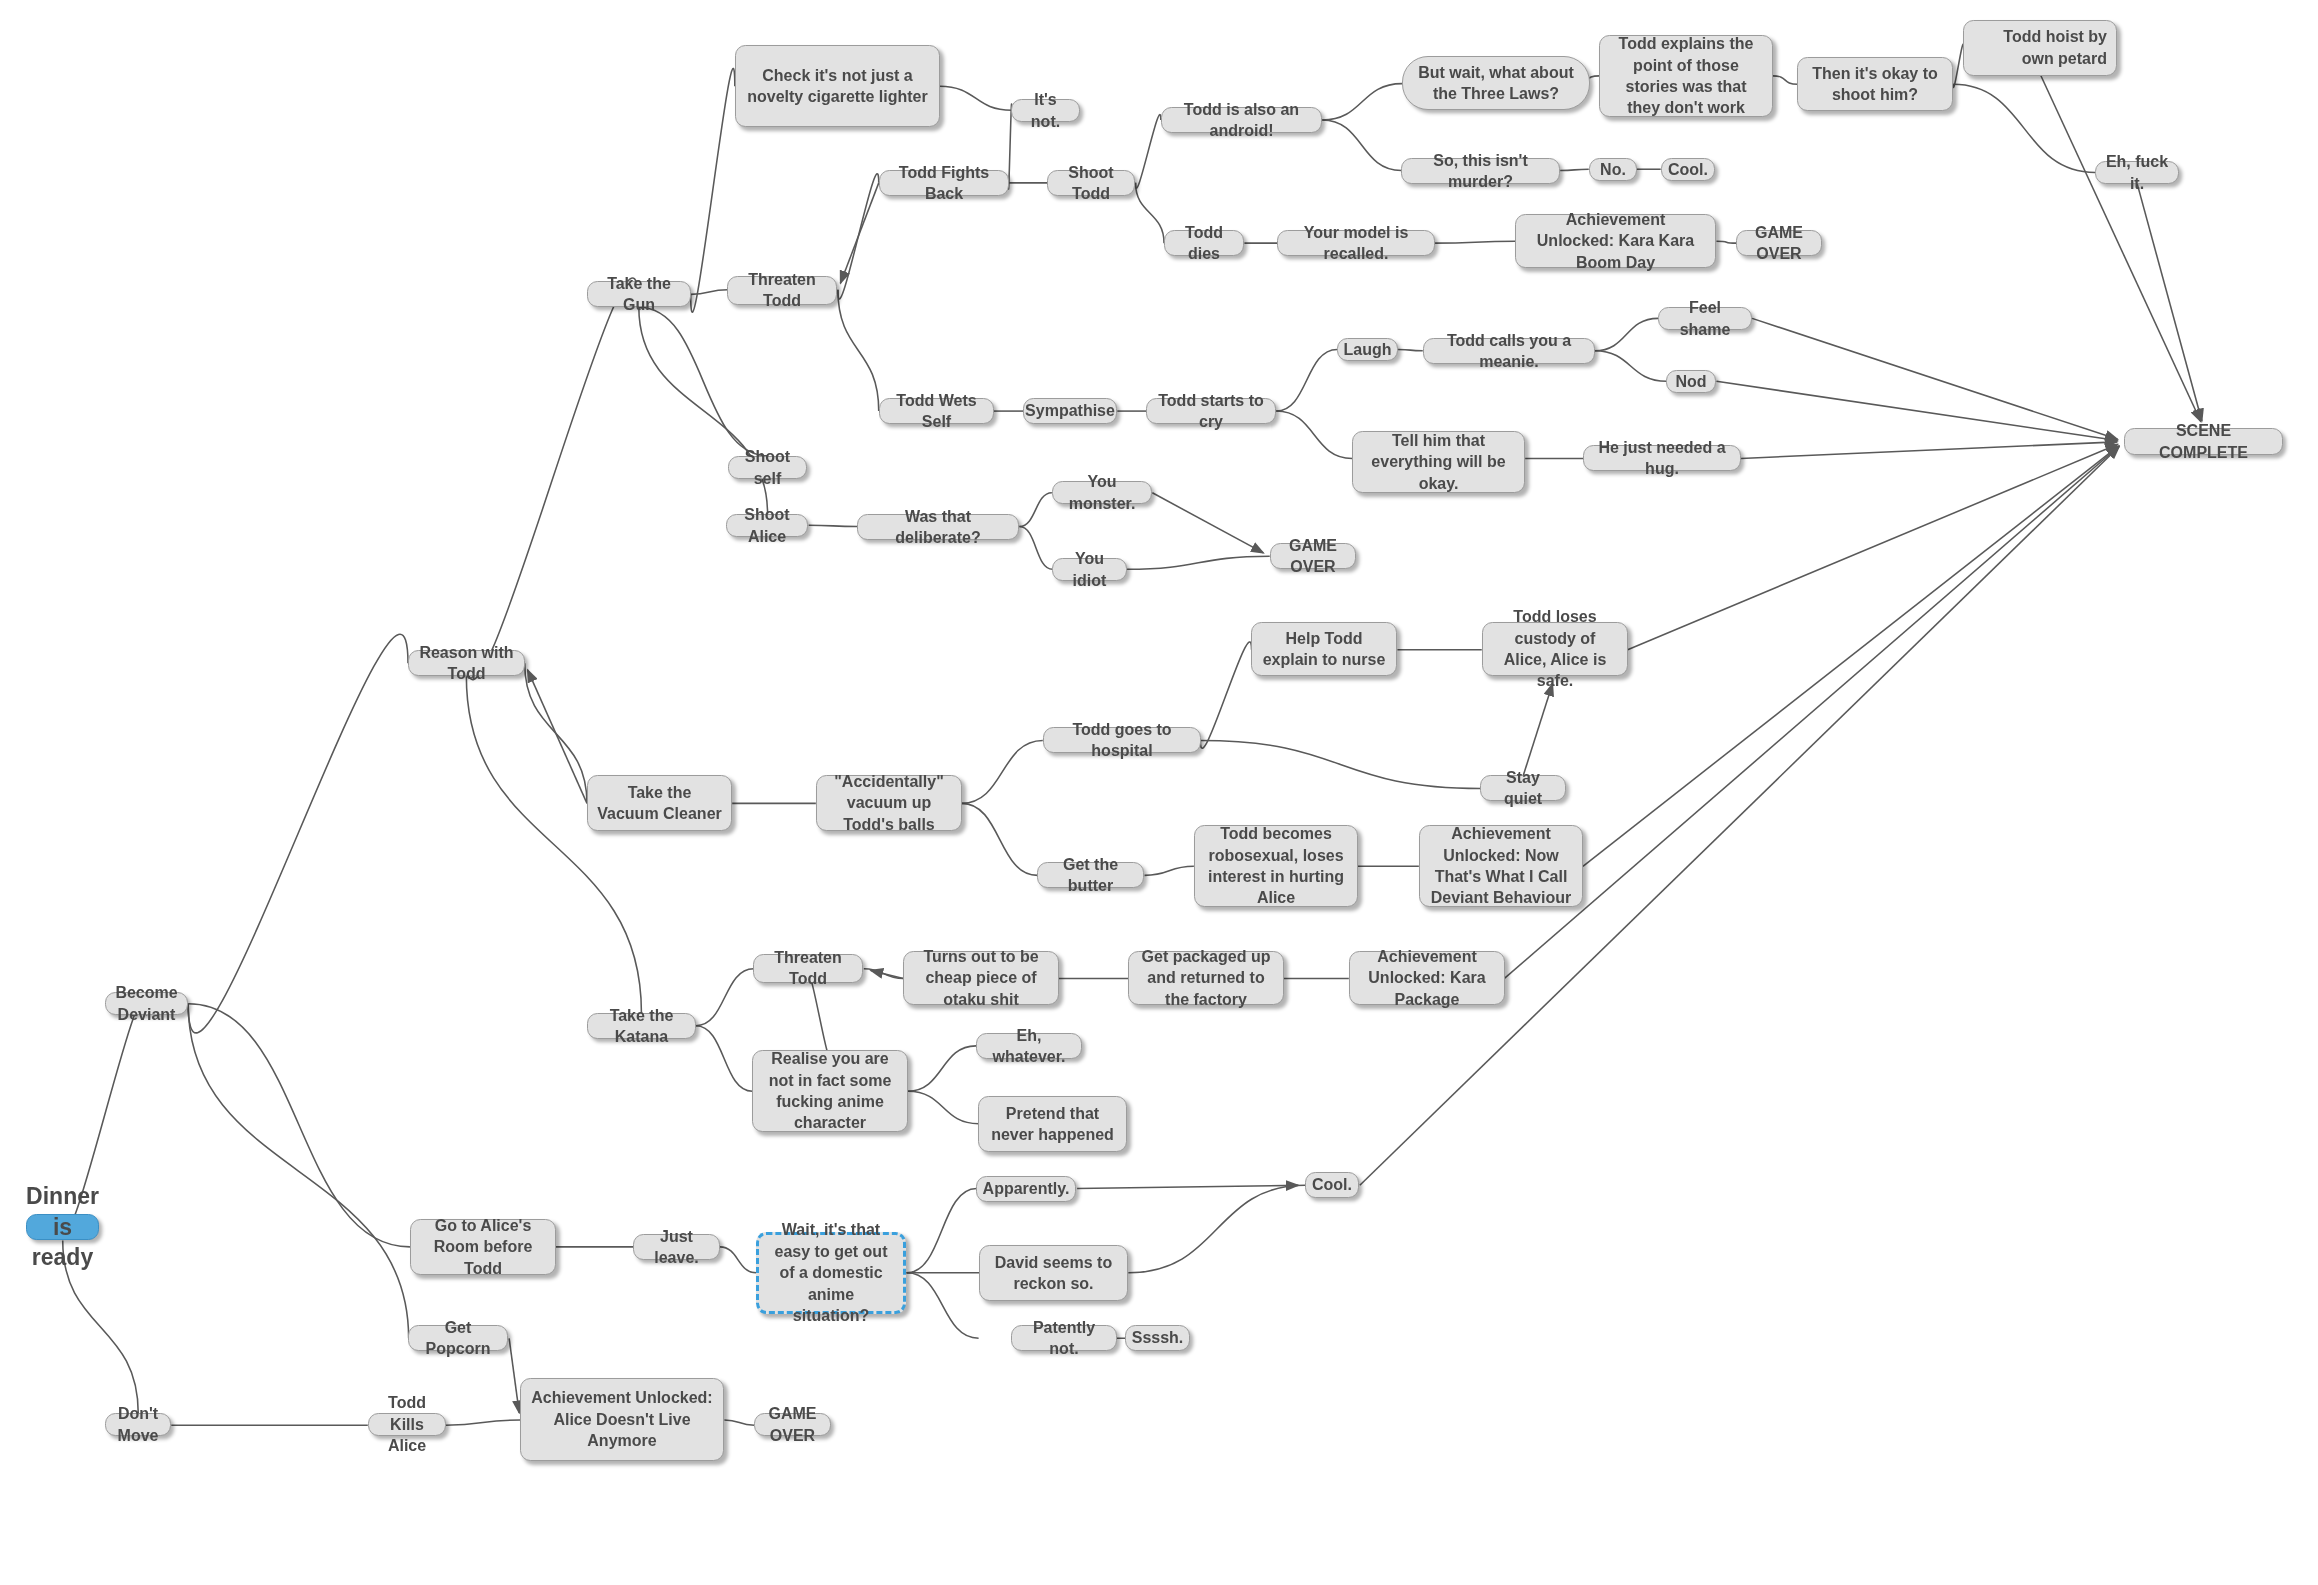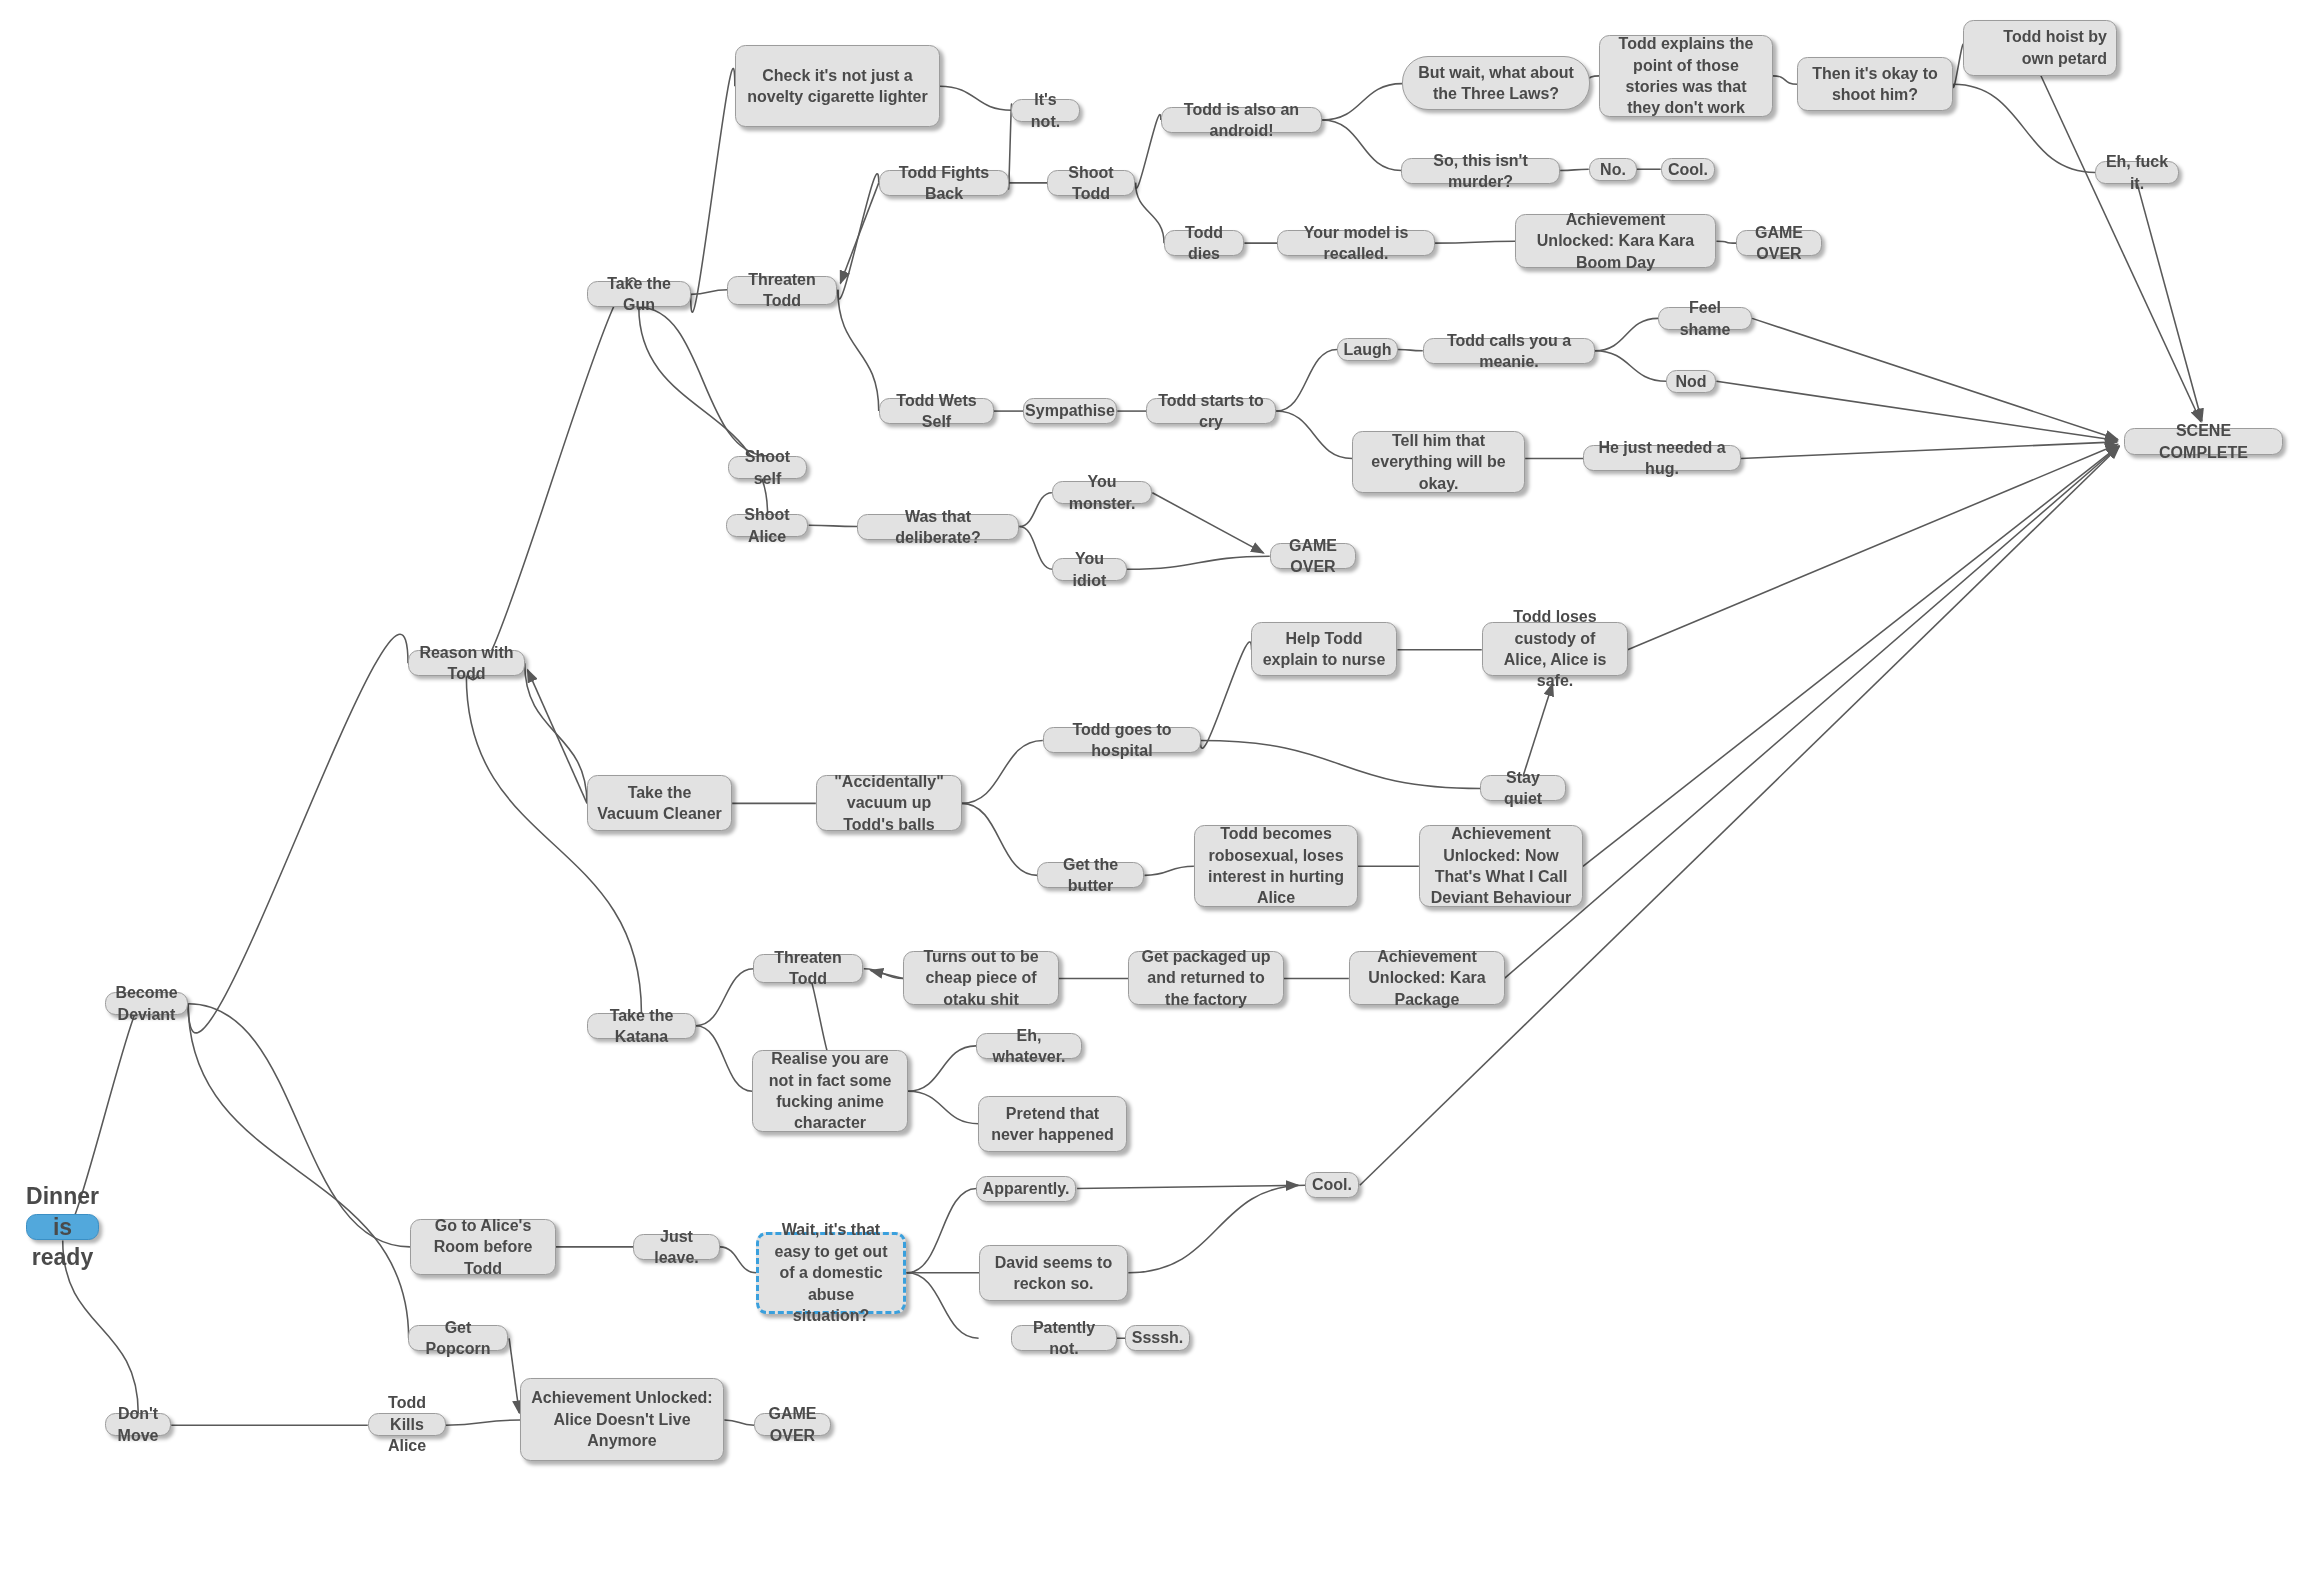--- a/index.html
+++ b/index.html
@@ -187,20 +187,20 @@
       <div class="node" style="left: 1419px; top: 825px; width: 164px; height: 82px;">Achievement Unlocked: Now That's What I Call Deviant Behaviour</div>
       <div class="node" style="left: 753px; top: 954px; width: 110px; height: 28.5px;">Threaten Todd</div>
       <div class="node" style="left: 903px; top: 951px; width: 156px; height: 54px;">Turns out to be cheap piece of otaku shit</div>
       <div class="node" style="left: 1128px; top: 951px; width: 156px; height: 54px;">Get packaged up and returned to the factory</div>
       <div class="node" style="left: 1349px; top: 951px; width: 156px; height: 54px;">Achievement Unlocked: Kara Package</div>
       <div class="node" style="left: 976px; top: 1033px; width: 106px; height: 26px;">Eh, whatever.</div>
       <div class="node" style="left: 752px; top: 1050px; width: 156px; height: 82px;">Realise you are not in fact some fucking anime character</div>
       <div class="node" style="left: 978px; top: 1096px; width: 149px; height: 56px;">Pretend that never happened</div>
       <div class="node" style="left: 976px; top: 1176px; width: 100px; height: 26px;">Apparently.</div>
       <div class="node" style="left: 633px; top: 1234px; width: 87px; height: 26px;">Just leave.</div>
-      <div class="node selected" style="left: 756px; top: 1232px; width: 150px; height: 82px;">Wait, it's that easy to get out of a domestic abuse situation?</div>
+      <div class="node selected" style="left: 756px; top: 1232px; width: 150px; height: 82px;">Wait, it's that easy to get out of a domestic anime situation?</div>
       <div class="node" style="left: 979px; top: 1245px; width: 149px; height: 56px;">David seems to reckon so.</div>
       <div class="node" style="left: 978px; top: 1325px; width: 106px; height: 26px; margin-left: 33px;">Patently not.</div>
       <div class="node" style="left: 1125px; top: 1325px; width: 65px; height: 26px;">Ssssh.</div>
       <div class="node" style="left: 1305px; top: 1172px; width: 54px; height: 26px;">Cool.</div>
     </div>
 </div>
 
 
 </body></html>

